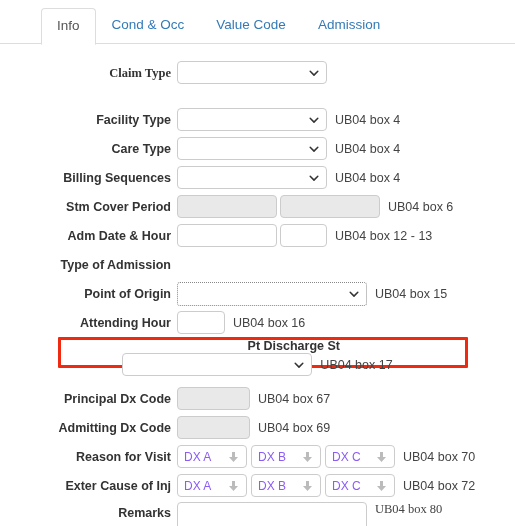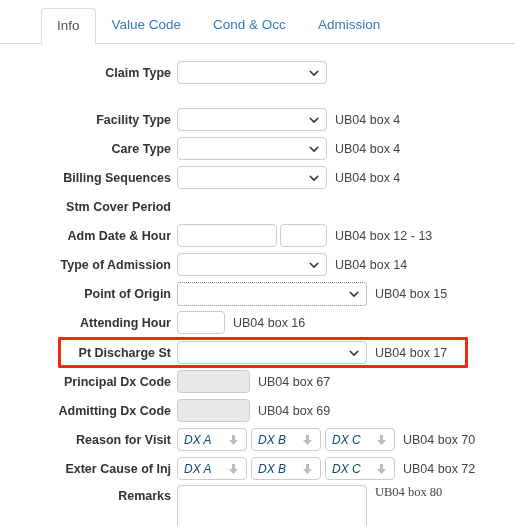--- a/index.html
+++ b/index.html
@@ -115,24 +115,23 @@
     width: 70px; height: 23px;
     border: 1px solid #ccc;
     border-radius: 4px;
     background: #fff;
     margin-right: 4px;
     display: flex;
     align-items: center;
   }
   .dx .dxtext {
     font-size: 12px;
-    color: #0c4a6e;
+    color: #8b5cf6;
     padding-left: 6px;
     line-height: 14px;
-    font-style: italic;
   }
   .dx .dxarrow {
     position: absolute; right: 7px; top: 50%;
     transform: translateY(-50%);
     width: 11px; height: 12px;
   }
 
   .ta {
     width: 190px;
     height: 57px;
@@ -156,34 +155,34 @@
 <body>
 
 <div id="page">
 
   <div class="tabbar">
     <div class="tabs">
       <div class="tab active">
         <span>Info</span>
       </div>
       <div class="tab">
+        <span>Cond &amp; Occ</span>
+      </div>
+      <div class="tab">
         <span>Value Code</span>
-      </div>
-      <div class="tab">
-        <span>Cond &amp; Occ</span>
       </div>
       <div class="tab">
         <span>Admission</span>
       </div>
     </div>
   </div>
 
   <div class="form">
 
-    <div class="row" style="margin-top:16px; margin-bottom:22px;">
+    <div class="row" style="margin-top:16px; margin-bottom:22px;font-family:Liberation Serif, serif;">
       <div class="lbl">Claim Type</div>
       <div class="ctrl-wrap">
         <div class="sel" style="width:150px;">
           <span></span>
           <svg class="chev" viewBox="0 0 10 10">
             <path d="M1.2 3.3 L5 7.1 L8.8 3.3" fill="none" stroke="#333" stroke-width="1.5" stroke-linecap="round" stroke-linejoin="round"></path>
           </svg>
         </div>
       </div>
     </div>
@@ -222,42 +221,38 @@
           <svg class="chev" viewBox="0 0 10 10">
             <path d="M1.2 3.3 L5 7.1 L8.8 3.3" fill="none" stroke="#333" stroke-width="1.5" stroke-linecap="round" stroke-linejoin="round"></path>
           </svg>
         </div>
         <span class="hint">UB04 box 4</span>
       </div>
     </div>
 
     <div class="row">
       <div class="lbl">Stm Cover Period</div>
+      <div class="ctrl-wrap">
+        <div class="disabled" style="width:100px; margin-right:3px;"></div>
+        <div class="disabled" style="width:100px;"></div>
+        <span class="hint">UB04 box 6</span>
+      </div>
     </div>
 
     <div class="row">
       <div class="lbl">Adm Date &amp; Hour</div>
       <div class="ctrl-wrap">
         <input class="txt" style="width: 100px; margin-right: 3px;" value="">
         <input class="txt" style="width: 47px;" value="">
         <span class="hint">UB04 box 12 - 13</span>
       </div>
     </div>
 
     <div class="row">
       <div class="lbl">Type of Admission</div>
-      <div class="ctrl-wrap">
-        <div class="sel" style="width:150px;">
-          <span></span>
-          <svg class="chev" viewBox="0 0 10 10">
-            <path d="M1.2 3.3 L5 7.1 L8.8 3.3" fill="none" stroke="#333" stroke-width="1.5" stroke-linecap="round" stroke-linejoin="round"></path>
-          </svg>
-        </div>
-        <span class="hint">UB04 box 14</span>
-      </div>
     </div>
 
     <div class="row">
       <div class="lbl">Point of Origin</div>
       <div class="ctrl-wrap">
         <div class="sel focusring" style="width:190px;">
           <span></span>
           <svg class="chev" viewBox="0 0 10 10">
             <path d="M1.2 3.3 L5 7.1 L8.8 3.3" fill="none" stroke="#333" stroke-width="1.5" stroke-linecap="round" stroke-linejoin="round"></path>
           </svg>
@@ -267,21 +262,21 @@
     </div>
 
     <div class="row">
       <div class="lbl">Attending Hour</div>
       <div class="ctrl-wrap">
         <input class="txt" style="width: 48px;" value="">
         <span class="hint">UB04 box 16</span>
       </div>
     </div>
 
-    <div class="row hl-row" style="height:27px; margin-bottom:3px;">
+    <div class="row hl-row" style="height:27px; margin-bottom:20px;flex-direction:column;">
       <div class="lbl">Pt Discharge St</div>
       <div class="ctrl-wrap">
         <div class="sel" style="width:190px;">
           <span></span>
           <svg class="chev" viewBox="0 0 10 10">
             <path d="M1.2 3.3 L5 7.1 L8.8 3.3" fill="none" stroke="#333" stroke-width="1.5" stroke-linecap="round" stroke-linejoin="round"></path>
           </svg>
         </div>
         <span class="hint">UB04 box 17</span>
       </div>

